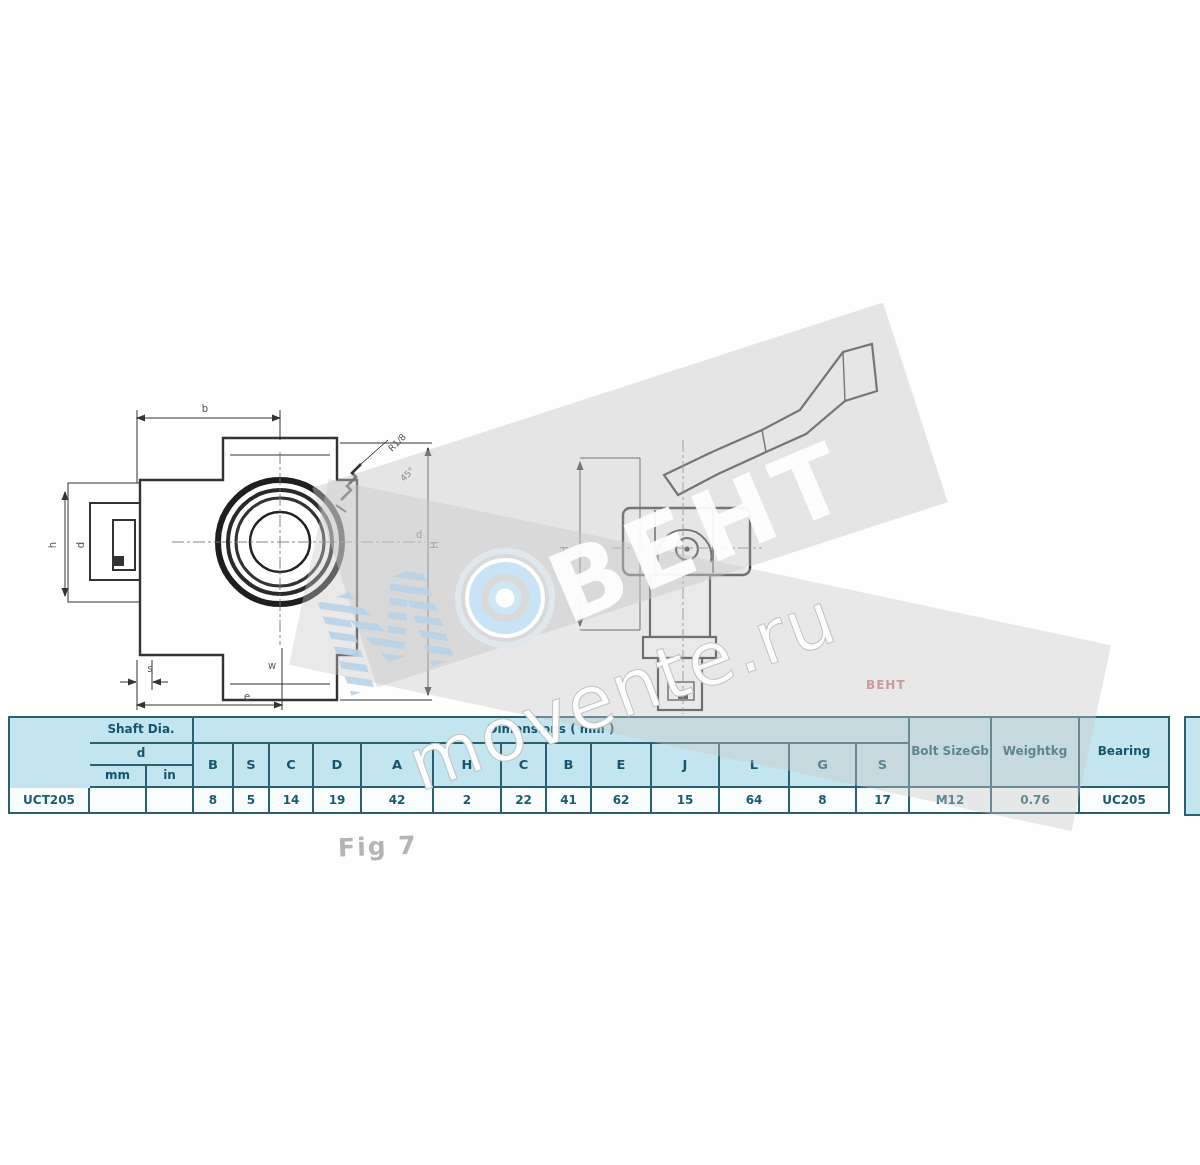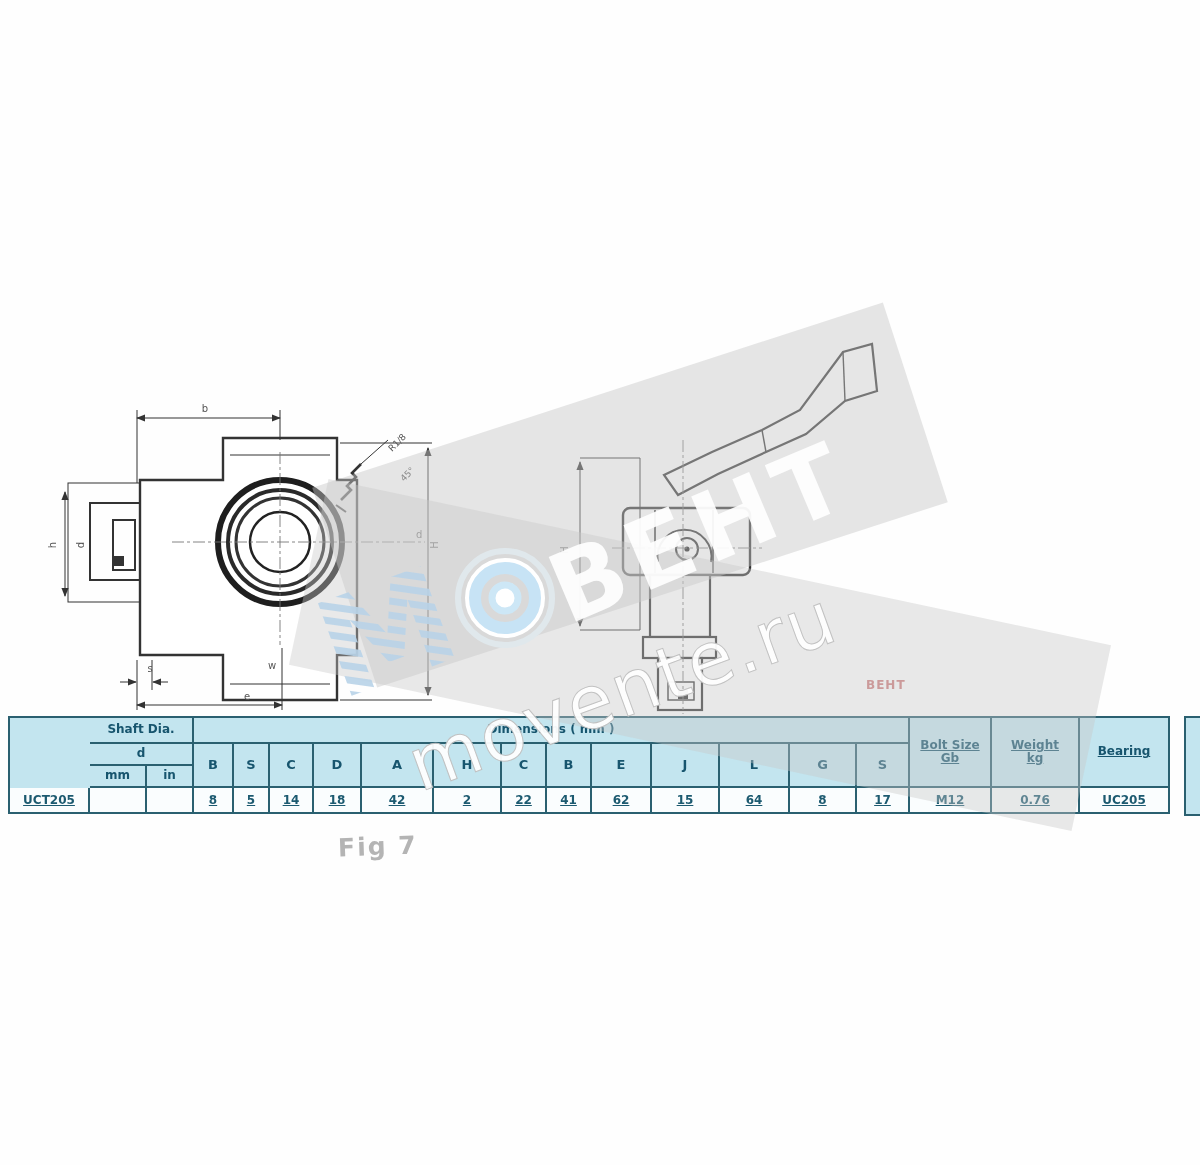--- a/index.html
+++ b/index.html
@@ -9,23 +9,23 @@
   
   #spec-table{position:absolute;left:8px;top:716px;display:grid;z-index:3;
     grid-template-columns:80px 57px 47px 40px 36px 44px 48px 72px 68px 45px 45px 60px 68px 70px 67px 53px 82px 88px 90px;
     grid-template-rows:26px 22px 22px 26px;
     border-top:2.5px solid #2a6070;border-left:2.5px solid #2a6070;
     background:#c3e5ef;}
   .hc,.dc{border-right:2px solid #2a6070;border-bottom:2px solid #2a6070;
     display:flex;align-items:center;justify-content:center;box-sizing:border-box;
     color:#17556e;overflow:hidden;}
   .hc{background:#c3e5ef;font-weight:bold;font-size:12px;line-height:1.1;}
-  .dc{background:#fafdfe;font-size:12px;font-weight:bold;color:#1c5a70;text-decoration:underline;}
+  .dc{background:#fafdfe;font-size:12px;font-weight:bold;color:#1c5a70;}
   .letter{font-size:13px;}
-  .two-line{flex-direction:column;text-decoration:underline;}
+  .two-line{flex-direction:row;}
   #table-sliver{position:absolute;left:1184px;top:716px;width:26px;height:100px;
     background:#c3e5ef;border:2.5px solid #2a6070;border-right:none;box-sizing:border-box;z-index:3;}
   
   #fig-caption{position:absolute;left:338px;top:832px;font-size:25px;color:#a2a2a2;
     font-weight:600;letter-spacing:2px;transform:rotate(-2deg);opacity:.8;z-index:3;}
   #red-stamp{position:absolute;left:866px;top:678px;font-size:12px;color:#c58787;
     font-weight:bold;letter-spacing:1px;opacity:.8;z-index:6;}
   .lay{position:absolute;left:0;top:0;}
 </style>
 </head>
@@ -185,21 +185,21 @@
       <span>Bearing</span>
       <span></span>
     </div>
 
     <div class="dc" style="grid-column:1;grid-row:4">UCT205</div>
     <div class="dc" style="grid-column:2;grid-row:4"></div>
     <div class="dc" style="grid-column:3;grid-row:4"></div>
     <div class="dc" style="grid-column:4;grid-row:4">8</div>
     <div class="dc" style="grid-column:5;grid-row:4">5</div>
     <div class="dc" style="grid-column:6;grid-row:4">14</div>
-    <div class="dc" style="grid-column:7;grid-row:4">18</div>
+    <div class="dc" style="grid-column:7;grid-row:4">19</div>
     <div class="dc" style="grid-column:8;grid-row:4">42</div>
     <div class="dc" style="grid-column:9;grid-row:4">2</div>
     <div class="dc" style="grid-column:10;grid-row:4">22</div>
     <div class="dc" style="grid-column:11;grid-row:4">41</div>
     <div class="dc" style="grid-column:12;grid-row:4">62</div>
     <div class="dc" style="grid-column:13;grid-row:4">15</div>
     <div class="dc" style="grid-column:14;grid-row:4">64</div>
     <div class="dc" style="grid-column:15;grid-row:4">8</div>
     <div class="dc" style="grid-column:16;grid-row:4">17</div>
     <div class="dc" style="grid-column:17;grid-row:4">M12</div>

